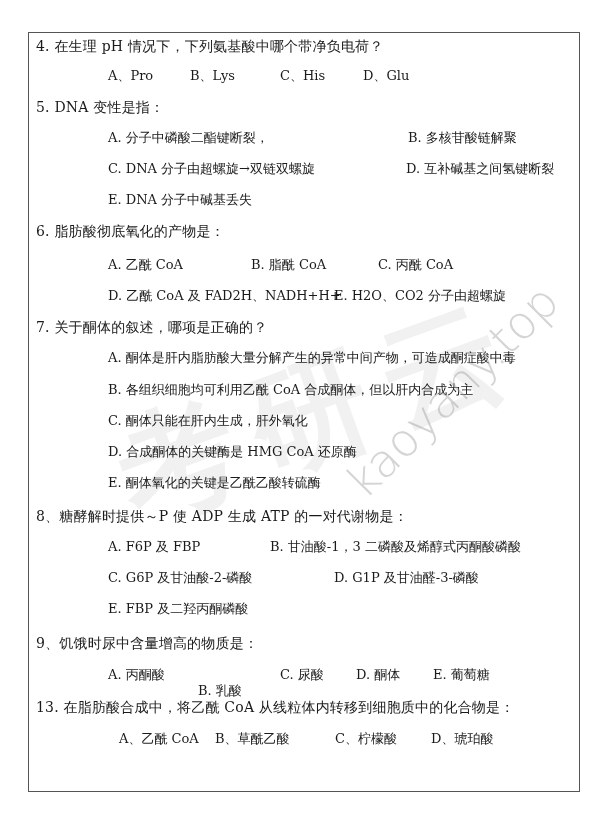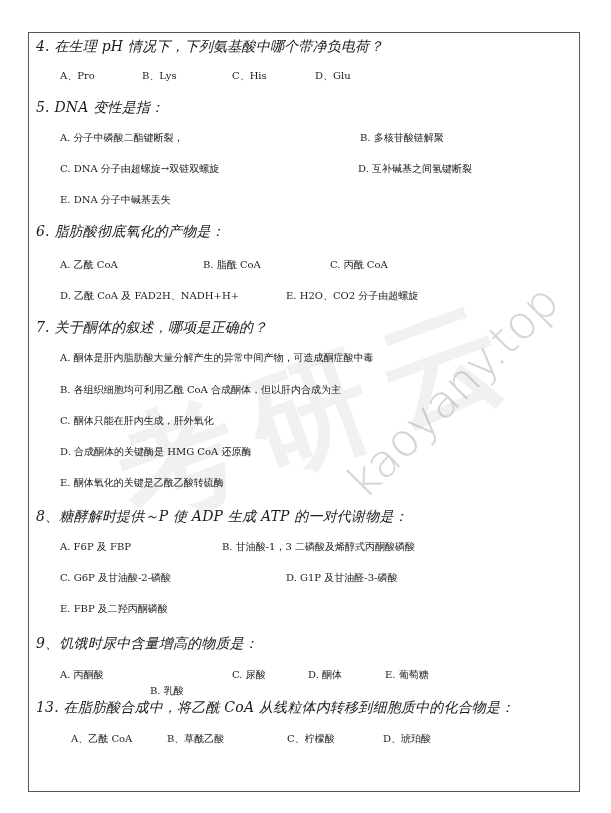--- a/index.html
+++ b/index.html
@@ -1,22 +1,22 @@
 <!DOCTYPE html>
 <html><head>
 <meta charset="utf-8">
 <style>
   html, body { margin: 0; padding: 0; background: #ffffff; }
   body { width: 611px; height: 813px; position: relative; overflow: hidden;
          font-family: "DejaVu Serif", "Liberation Serif", serif; color: #1a1a1a; }
   .box { position: absolute; left: 28px; top: 32px; width: 552px; height: 760px;
          border: 1px solid #555; box-sizing: border-box; }
   .line { position: absolute; white-space: nowrap; font-size: 14px; line-height: 18px; letter-spacing: 0.2px; }
-  .q { left: 36px; font-style: italic; }
-  .opt { position: absolute; white-space: nowrap; font-size: 10px; line-height: 18px; }
+  .q { left: 36px; }
+  .opt { position: absolute; white-space: nowrap; font-size: 13px; line-height: 18px; margin-left: 48px; }
   .wm { position: absolute; pointer-events: none; color: rgba(180,180,180,0.35); }
   .wm-url { left: 335px; top: 470px; font-family: "DejaVu Sans", sans-serif; font-size: 46px;
             transform: rotate(-45deg); transform-origin: left top; color: rgba(160,160,160,0.45); font-weight: 300; }
   .wm-cn { left: 110px; top: 330px; font-size: 120px; transform: rotate(-20deg);
            color: rgba(200,200,200,0.25); font-weight: bold; letter-spacing: 20px; }
 </style>
 </head>
 <body>
 
 <div class="wm wm-cn">考研云</div>

